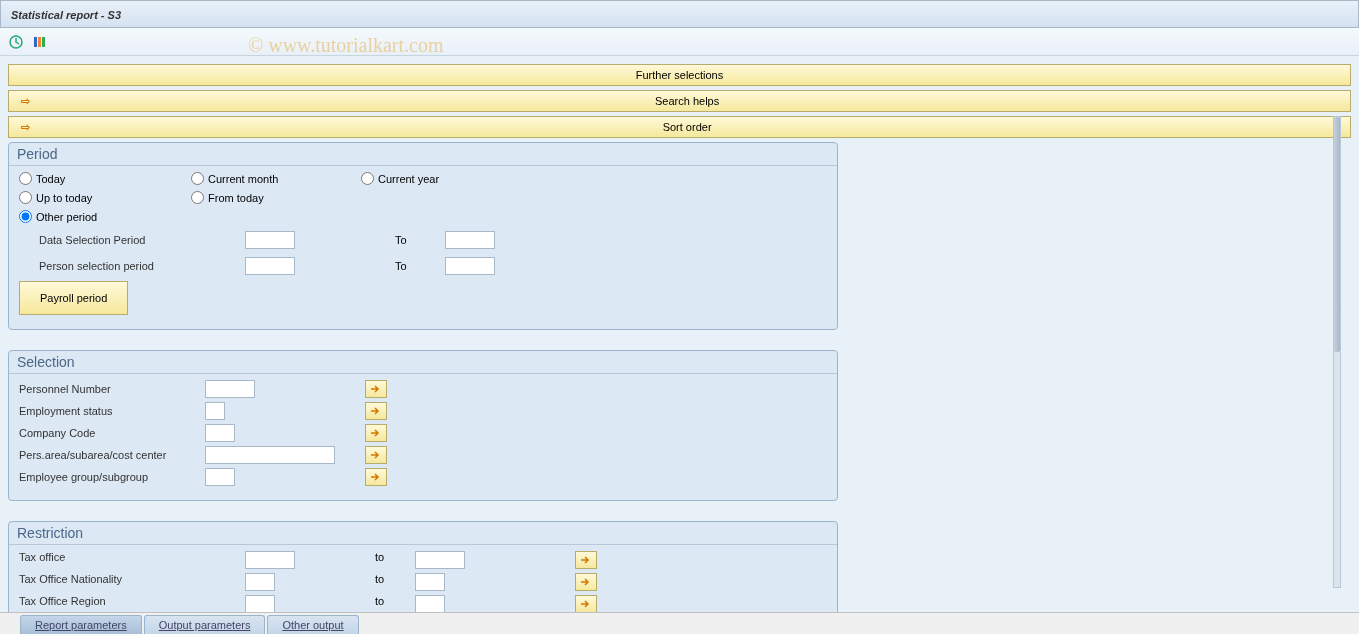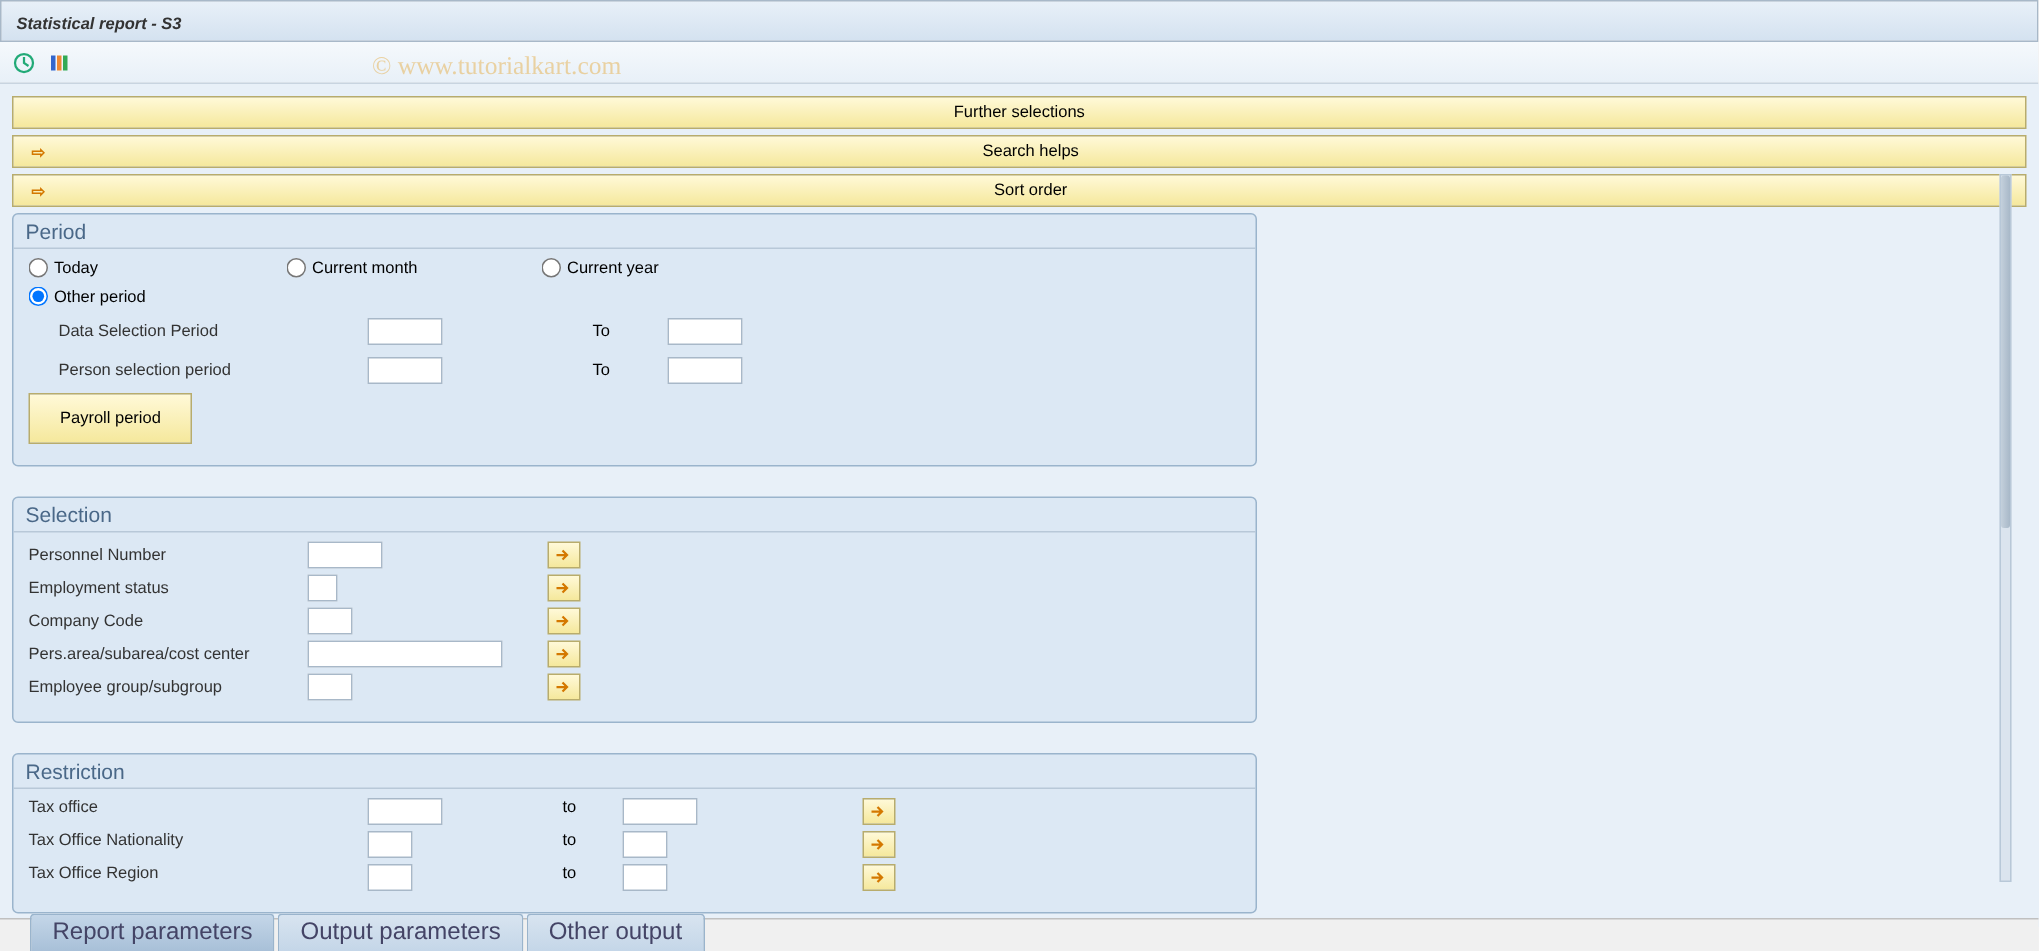--- a/index.html
+++ b/index.html
@@ -130,33 +130,34 @@
     }
     .tab {
       background: linear-gradient(to bottom, #d8e4f0, #c4d6e8);
       border: 1px solid #9ab4cc;
       border-bottom: none;
       padding: 3px 14px;
       margin-right: 2px;
       cursor: pointer;
       border-radius: 3px 3px 0 0;
       color: #446;
-      font-size: 16px;
+      font-size: 11px;
+      text-decoration: underline;
     }
     .tab.active {
       background: linear-gradient(to bottom, #c4d6e8, #a8c0d8);
       font-weight: normal;
     }
     
     .watermark {
       position: absolute;
       top: 34px;
       left: 248px;
       color: rgba(230, 180, 90, 0.55);
-      font-size: 17px;
+      font-size: 20px;
       font-family: Georgia, serif;
       pointer-events: none;
       z-index: 100;
     }
     
     .right-scroll-track {
       position: absolute;
       right: 18px;
       top: 60px;
       bottom: 30px;
@@ -226,20 +227,30 @@
           <input type="radio" name="period" style="">
           <span>Current month</span>
         </label>
         <label class="radio-cell">
           <input type="radio" name="period" style="">
           <span>Current year</span>
         </label>
       </div>
       <div class="radio-row">
         <label class="radio-cell col1">
+          <input type="radio" name="period" style="">
+          <span>Up to today</span>
+        </label>
+        <label class="radio-cell col2">
+          <input type="radio" name="period" style="">
+          <span>From today</span>
+        </label>
+      </div>
+      <div class="radio-row">
+        <label class="radio-cell col1">
           <input type="radio" name="period" checked="" style="">
           <span>Other period</span>
         </label>
       </div>
       <div class="form-row">
         <span class="form-label">Data Selection Period</span>
         <input class="form-input w50" value="" style="">
         <span class="to-label">To</span>
         <input class="form-input w50" value="" style="">
       </div>

